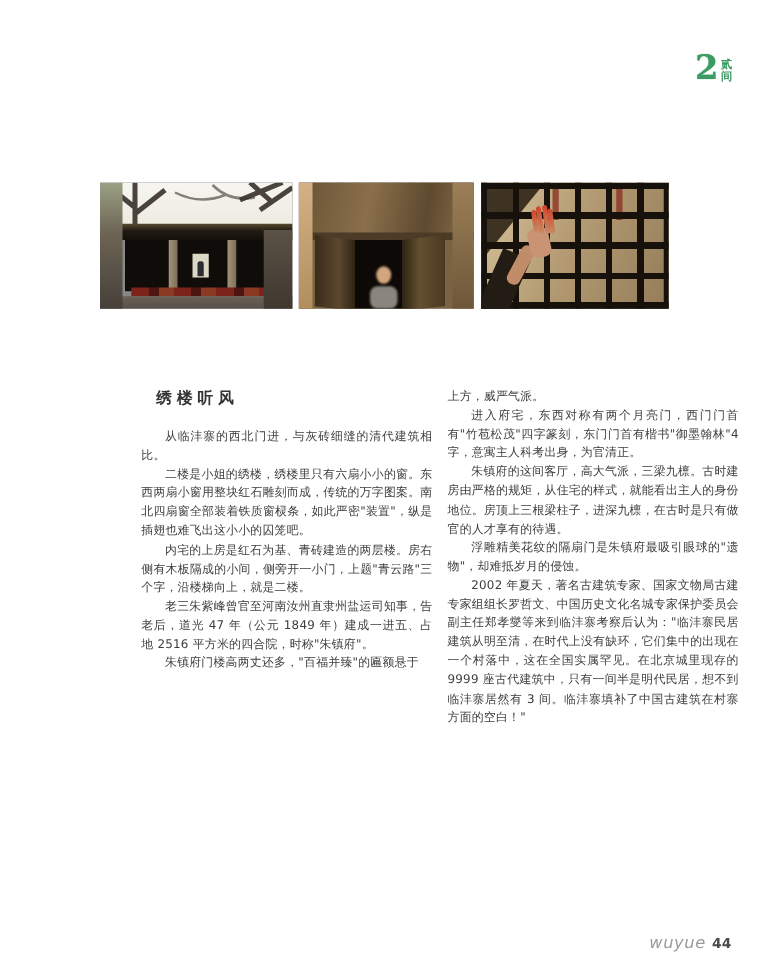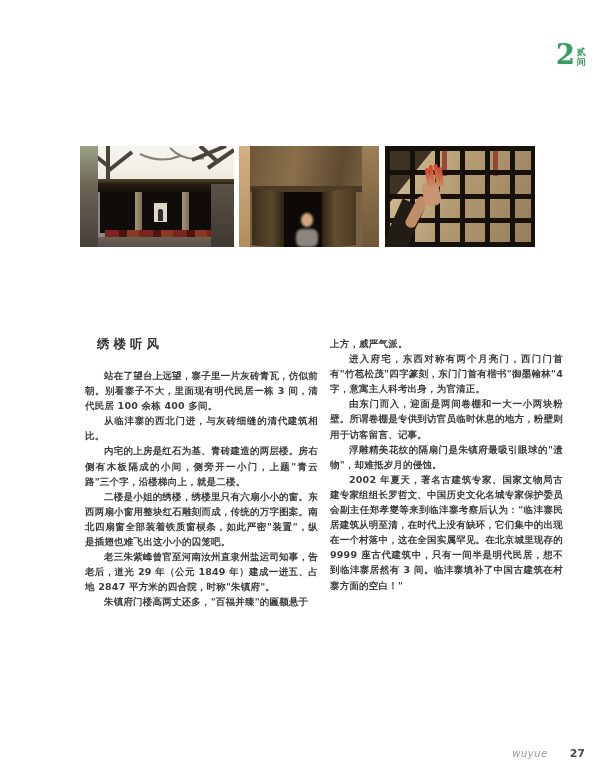--- a/index.html
+++ b/index.html
@@ -60,39 +60,39 @@
     background:
       repeating-linear-gradient(90deg,#17110b 0 5px,transparent 5px 25px),
       repeating-linear-gradient(0deg,#17110b 0 5px,transparent 5px 24px);
     box-shadow:inset 0 0 0 4px #17110b;}
   .p3-arm{left:4%;bottom:-6%;width:16%;height:52%;background:#221c15;transform:rotate(24deg);}
   .p3-wrist{left:17%;bottom:18%;width:11px;height:34px;background:#c08d68;transform:rotate(28deg);border-radius:5px;}
   .p3-palm{left:25%;top:36%;width:17px;height:24px;background:#c99474;border-radius:6px;transform:rotate(-12deg);}
   .p3-finger{top:22%;width:4px;height:18px;border-radius:2px;
     background:linear-gradient(#d1442a,#c98c66);transform:rotate(-8deg);}
   
-  .col{position:absolute;top:336px;width:233px;color:#3d3d3d;}
+  .col{position:absolute;top:310px;width:233px;color:#3d3d3d;margin-left:28px;}
   .col-left{left:85px;}
   .col-right{left:330px;}
   .sec-heading{
     font-size:12.5px;font-weight:700;color:#333;
     letter-spacing:4px;margin:0 0 15px 12px;
   }
   .col p{
     margin:0;font-size:9.5px;line-height:15.1px;
-    text-align:justify;text-indent:2em;letter-spacing:.2px;font-weight:bold;
+    text-align:justify;text-indent:2em;letter-spacing:.2px;
   }
   .col p.no-indent{text-indent:0;}
   .sec-heading2{
     font-size:12.5px;font-weight:700;color:#333;
     letter-spacing:3px;margin:13px 0 14px 12px;
   }
   
   .footer{position:absolute;right:24px;top:747px;display:flex;align-items:baseline;}
-  .footer .mag{font-size:10px;font-style:italic;color:#9a9a9a;letter-spacing:.5px;margin-right:22px;}
+  .footer .mag{font-size:13px;font-style:italic;color:#9a9a9a;letter-spacing:.5px;margin-right:5px;}
   .footer .num{font-size:11px;font-weight:600;color:#4a4a4a;}
 </style>
 </head>
 <body>
 
 <div class="page">
 
   <div class="logo">
     <span class="logo-number">2</span>
     <span class="logo-chars">
@@ -143,34 +143,33 @@
     <div class="p3-wrist"></div>
     <div class="p3-palm"></div>
     <div class="p3-finger" style="left:27%;"></div>
     <div class="p3-finger" style="left:30%;height:22px;top:19%;"></div>
     <div class="p3-finger" style="left:33%;height:23px;top:18%;"></div>
     <div class="p3-finger" style="left:36%;height:20px;top:21%;"></div>
   </div>
 
   <div class="col col-left">
     <h2 class="sec-heading">绣楼听风</h2>
-    <p>站在了望台上远望，寨子里一片灰砖青瓦，仿似前朝。别看寨子不大，里面现有明代民居一栋 3 间，清代民居 100 余栋 400 多间。</p>
     <p>从临沣寨的西北门进，与灰砖细缝的清代建筑相比。</p>
+    <p>二楼是小姐的绣楼，绣楼里只有六扇小小的窗。东西两扇小窗用整块红石雕刻而成，传统的万字图案。南北四扇窗全部装着铁质窗棂条，如此严密"装置"，纵是插翅也难飞出这小小的囚笼吧。</p>
     <p>内宅的上房是红石为基、青砖建造的两层楼。房右侧有木板隔成的小间，侧旁开一小门，上题"青云路"三个字，沿楼梯向上，就是二楼。</p>
-    <p>二楼是小姐的绣楼，绣楼里只有六扇小小的窗。东西两扇小窗用整块红石雕刻而成，传统的万字图案。南北四扇窗全部装着铁质窗棂条，如此严密"装置"，纵是插翅也难飞出这小小的囚笼吧。</p>
-    <p>老三朱紫峰曾官至河南汝州直隶州盐运司知事，告老后，道光 29 年（公元 1849 年）建成一进五、占地 2847 平方米的四合院，时称"朱镇府"。</p>
+    <p>老三朱紫峰曾官至河南汝州直隶州盐运司知事，告老后，道光 47 年（公元 1849 年）建成一进五、占地 2516 平方米的四合院，时称"朱镇府"。</p>
     <p>朱镇府门楼高两丈还多，"百福并臻"的匾额悬于</p>
   </div>
 
   <div class="col col-right">
     <p class="no-indent">上方，威严气派。</p>
     <p>进入府宅，东西对称有两个月亮门，西门门首有"竹苞松茂"四字篆刻，东门门首有楷书"御墨翰林"4 字，意寓主人科考出身，为官清正。</p>
-    <p>由东门而入，迎面是两间卷棚和一大一小两块粉壁。所谓卷棚是专供到访官员临时休息的地方，粉壁则用于访客留言、记事。</p>
+    <p>朱镇府的这间客厅，高大气派，三梁九檩。古时建房由严格的规矩，从住宅的样式，就能看出主人的身份地位。房顶上三根梁柱子，进深九檩，在古时是只有做官的人才享有的待遇。</p>
     <p>浮雕精美花纹的隔扇门是朱镇府最吸引眼球的"遗物"，却难抵岁月的侵蚀。</p>
     <p>2002 年夏天，著名古建筑专家、国家文物局古建专家组组长罗哲文、中国历史文化名城专家保护委员会副主任郑孝燮等来到临沣寨考察后认为："临沣寨民居建筑从明至清，在时代上没有缺环，它们集中的出现在一个村落中，这在全国实属罕见。在北京城里现存的 9999 座古代建筑中，只有一间半是明代民居，想不到临沣寨居然有 3 间。临沣寨填补了中国古建筑在村寨方面的空白！"</p>
   </div>
 
   <div class="footer">
     <span class="mag">wuyue</span>
-    <span class="num">27</span>
+    <span class="num">44</span>
   </div>
 
 </div>
 
 </body></html>

